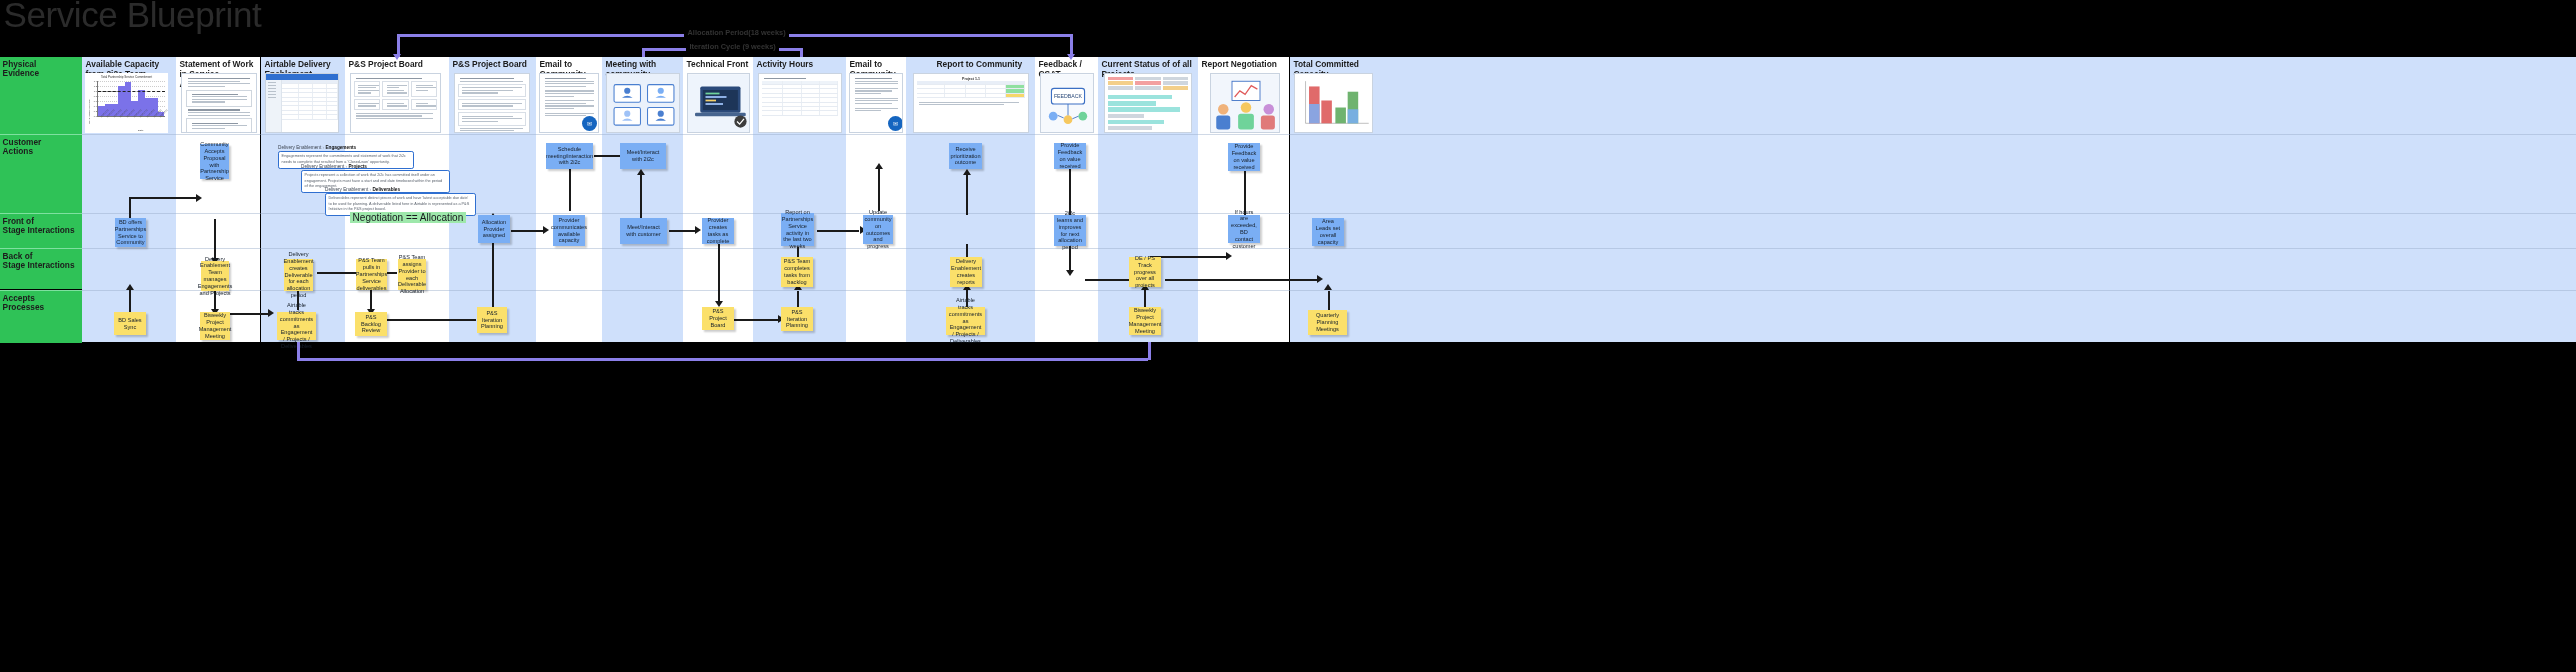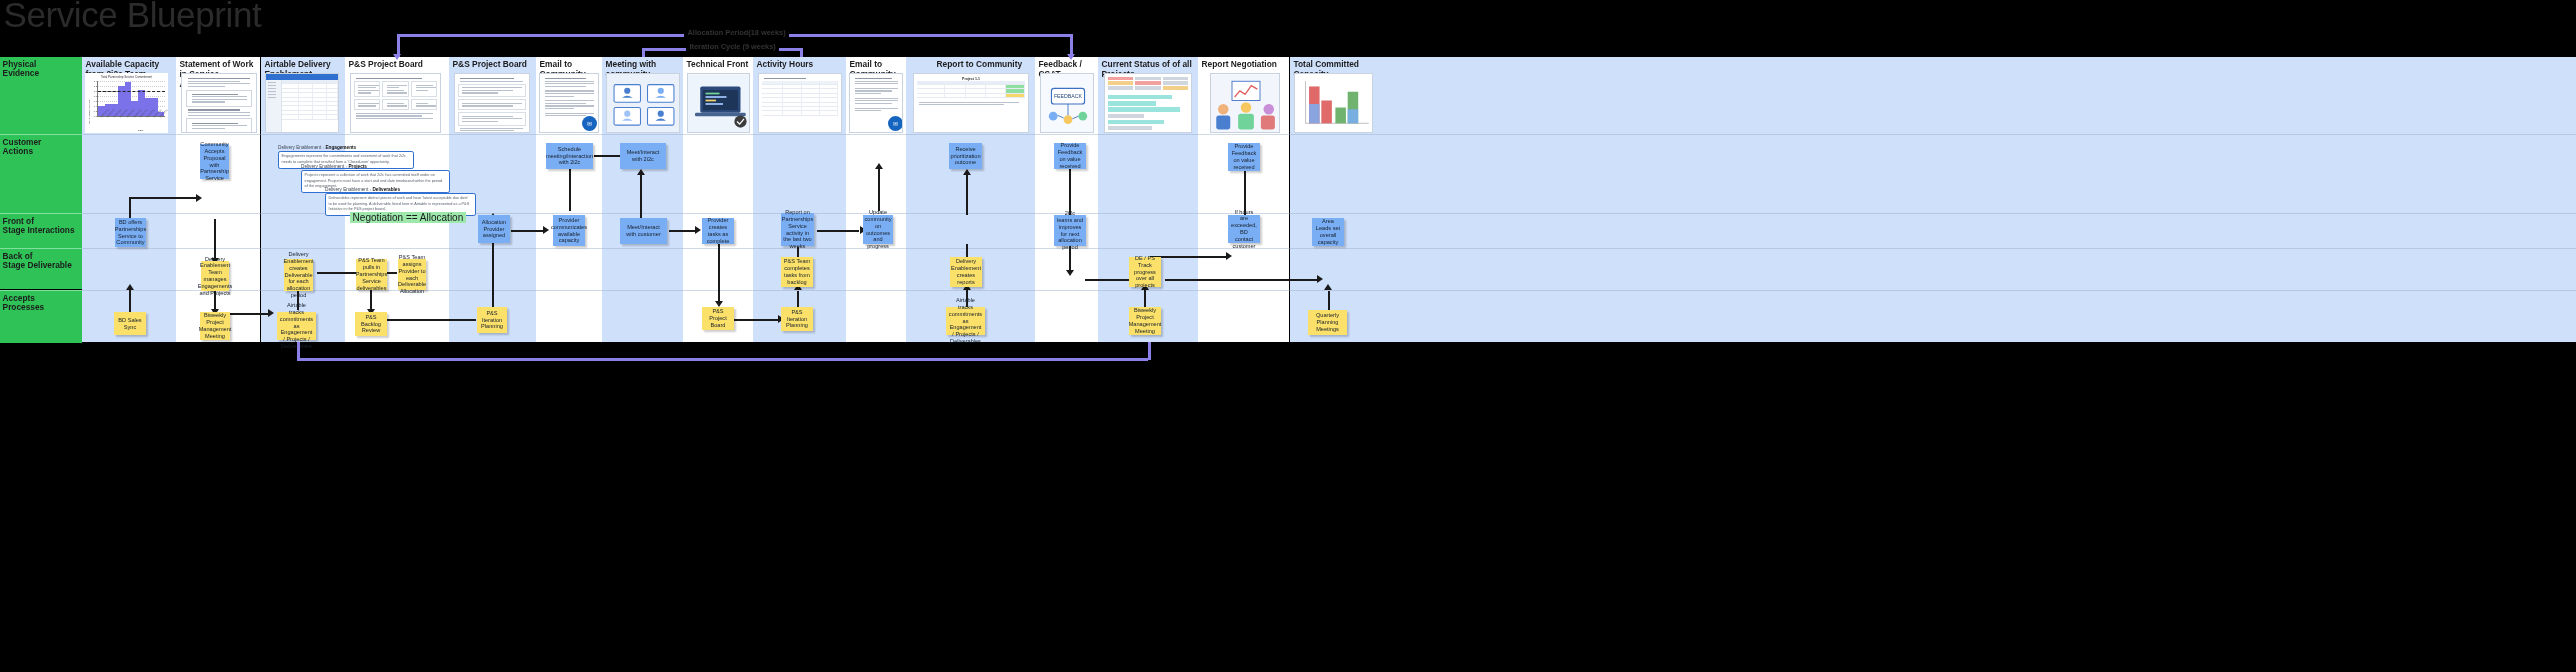--- a/index.html
+++ b/index.html
@@ -119,21 +119,21 @@
   <div class="rowsep" style="top:191px;"></div>
   <div class="rowsep" style="top:233px;"></div>
 
   <div class="rowlab" style="top:0;     height:77px;"><span style="white-space:pre-line">Physical
 Evidence</span></div>
   <div class="rowlab" style="top:77px;  height:79px;"><span style="white-space:pre-line">Customer
 Actions</span></div>
   <div class="rowlab" style="top:156px; height:35px;"><span style="white-space:pre-line">Front of
 Stage Interactions</span></div>
   <div class="rowlab" style="top:191px; height:41px;"><span style="white-space:pre-line">Back of
-Stage Deliverable</span></div>
+Stage Interactions</span></div>
   <div class="rowlab" style="top:233px; height:53px;"><span style="white-space:pre-line">Accepts
 Processes</span></div>
 
   <div class="colhead" style="left:82px;   width:95px;">Available Capacity from 2i2c Team</div>
   <div class="colhead" style="left:176px;  width:84px;">Statement of Work in Service Agreement</div>
   <div class="colhead" style="left:261px;  width:84px;">Airtable Delivery Enablement Interface</div>
   <div class="colhead" style="left:345px;  width:104px;">P&amp;S Project Board</div>
   <div class="colhead" style="left:449px;  width:87px;">P&amp;S Project Board</div>
   <div class="colhead" style="left:536px;  width:67px;">Email to Community</div>
   <div class="colhead" style="left:602px;  width:81px;">Meeting with community</div>

